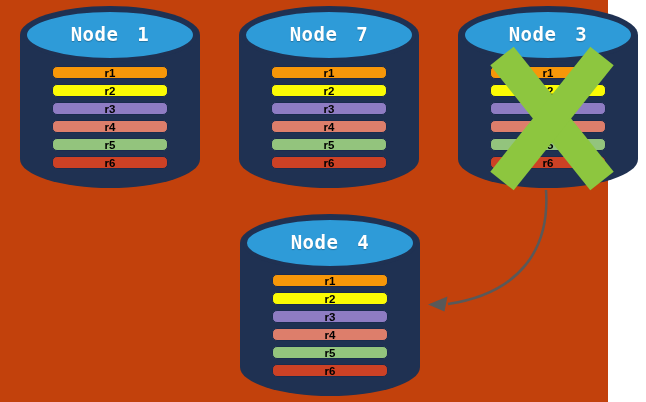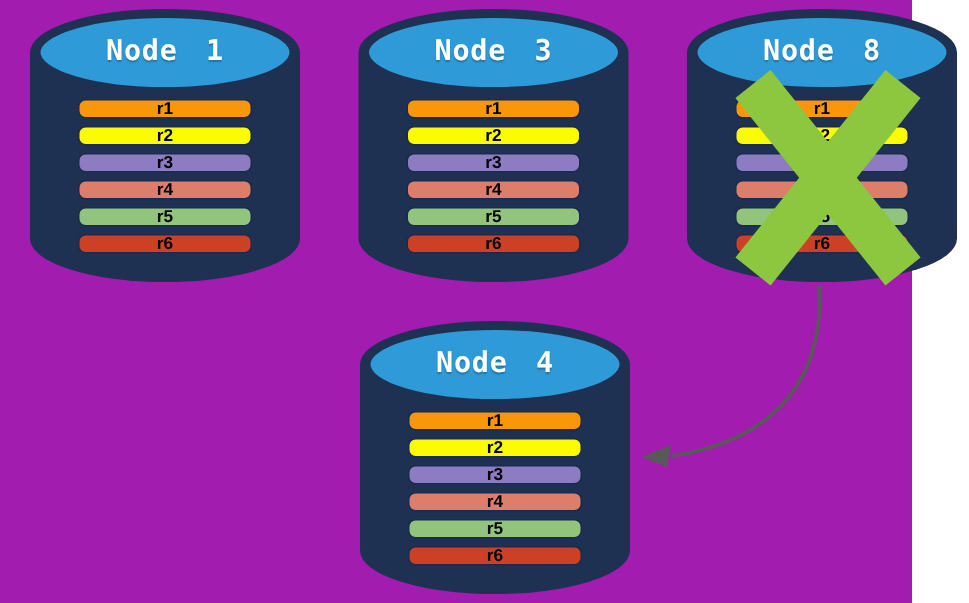--- a/index.html
+++ b/index.html
@@ -5,21 +5,21 @@
   html, body { margin: 0; padding: 0; }
   body {
     width: 646px; height: 402px;
     background: #ffffff;
     font-family: "Liberation Sans", sans-serif;
     overflow: hidden;
   }
   .canvas {
     position: relative;
     width: 608px; height: 402px;
-    background: #a21caf;
+    background: #c2410c;
   }
   .node {
     position: absolute;
     width: 184px; height: 190px;
   }
   .node svg.can {
     position: absolute;
     left: 0; top: 0;
     width: 184px; height: 190px;
   }
@@ -93,37 +93,37 @@
       <div class="row" style="background-color: rgb(147, 196, 125);">r5</div>
       <div class="row" style="background-color: rgb(204, 65, 37);">r6</div>
     </div>
   </div>
 
   <div class="node" id="node-2">
     <svg class="can" viewBox="0 0 184 190">
       <path d="M2,33 A90,29 0 0 1 182,33 L182,157 A90,29 0 0 1 2,157 Z" style="fill: rgb(31, 49, 82);"></path>
       <ellipse cx="92" cy="33" rx="85" ry="25" stroke-width="4" style="fill: rgb(46, 155, 216); stroke: rgb(31, 49, 82);"></ellipse>
     </svg>
-    <div class="node-title" style="color: rgb(255, 255, 255);">Node 3</div>
+    <div class="node-title" style="color: rgb(255, 255, 255);">Node 7</div>
     <div class="rows">
       <div class="row" style="background-color: rgb(247, 151, 9);">r1</div>
       <div class="row" style="background-color: rgb(251, 251, 4);">r2</div>
       <div class="row" style="background-color: rgb(142, 124, 195);">r3</div>
       <div class="row" style="background-color: rgb(221, 126, 107);">r4</div>
       <div class="row" style="background-color: rgb(147, 196, 125);">r5</div>
       <div class="row" style="background-color: rgb(204, 65, 37);">r6</div>
     </div>
   </div>
 
   <div class="node" id="node-3">
     <svg class="can" viewBox="0 0 184 190">
       <path d="M2,33 A90,29 0 0 1 182,33 L182,157 A90,29 0 0 1 2,157 Z" style="fill: rgb(31, 49, 82);"></path>
       <ellipse cx="92" cy="33" rx="85" ry="25" stroke-width="4" style="fill: rgb(46, 155, 216); stroke: rgb(31, 49, 82);"></ellipse>
     </svg>
-    <div class="node-title" style="color: rgb(255, 255, 255);">Node 8</div>
+    <div class="node-title" style="color: rgb(255, 255, 255);">Node 3</div>
     <div class="rows">
       <div class="row" style="background-color: rgb(247, 151, 9);">r1</div>
       <div class="row" style="background-color: rgb(251, 251, 4);">r2</div>
       <div class="row" style="background-color: rgb(142, 124, 195);">r3</div>
       <div class="row" style="background-color: rgb(221, 126, 107);">r4</div>
       <div class="row" style="background-color: rgb(147, 196, 125);">r5</div>
       <div class="row" style="background-color: rgb(204, 65, 37);">r6</div>
     </div>
     <svg class="x-overlay" viewBox="0 0 184 190">
       <line x1="46" y1="54" x2="146" y2="179" stroke-width="30" stroke-linecap="butt" style="stroke: rgb(141, 198, 63);"></line>

